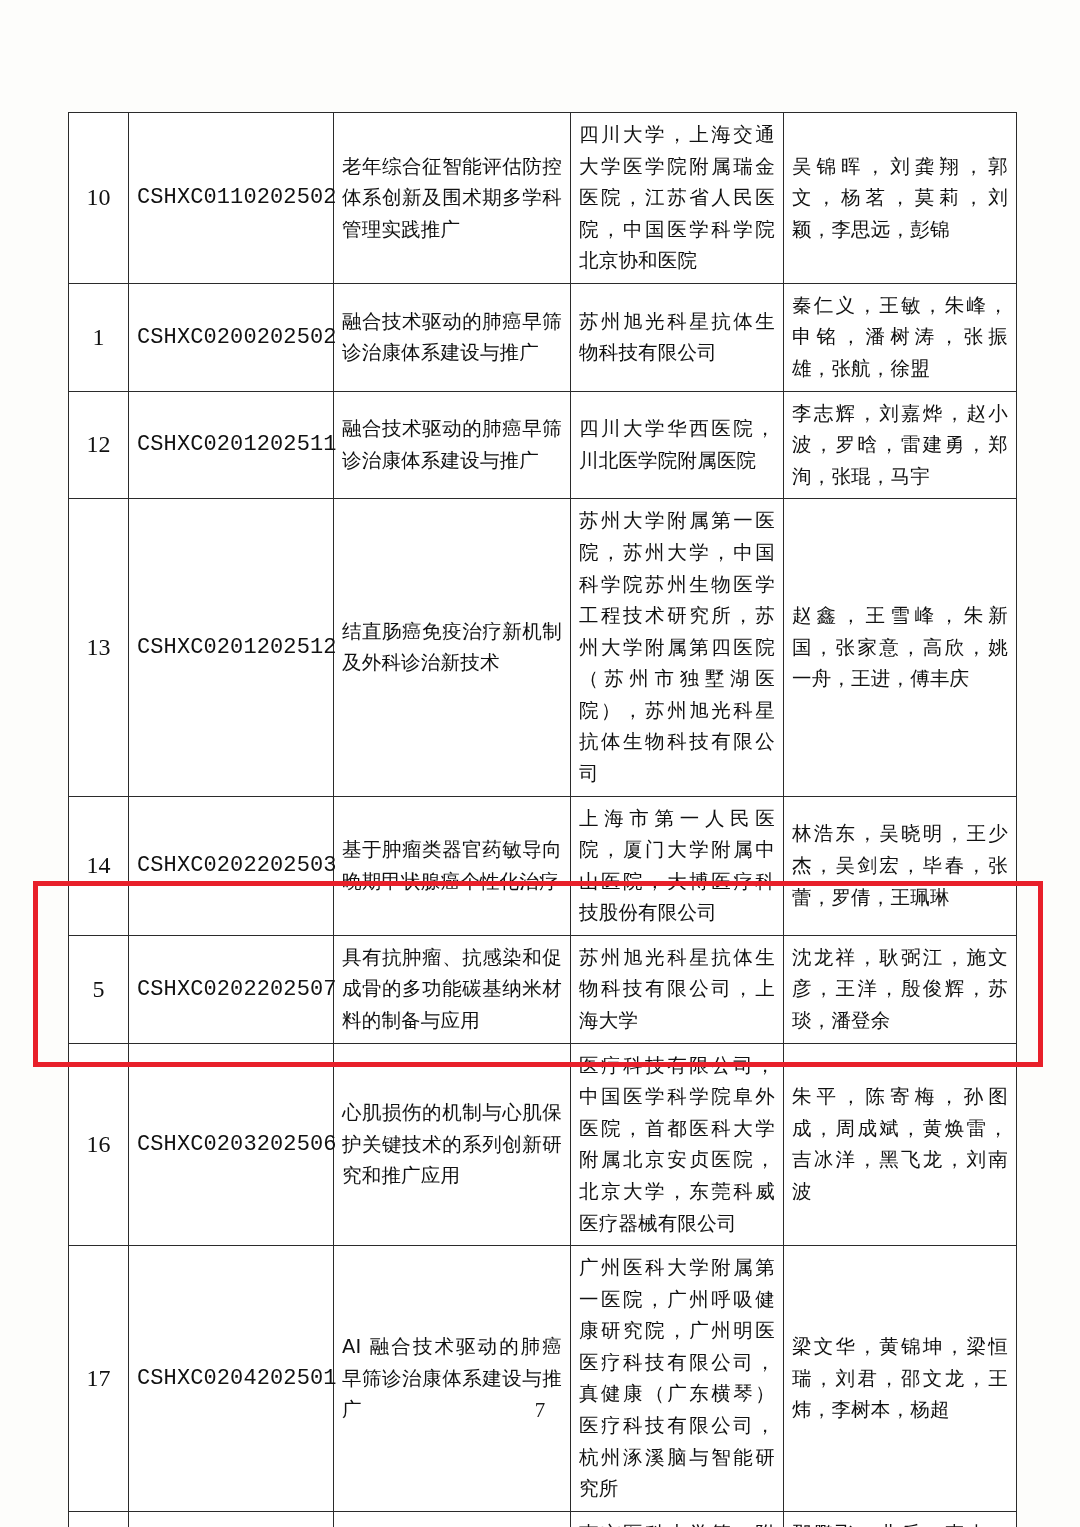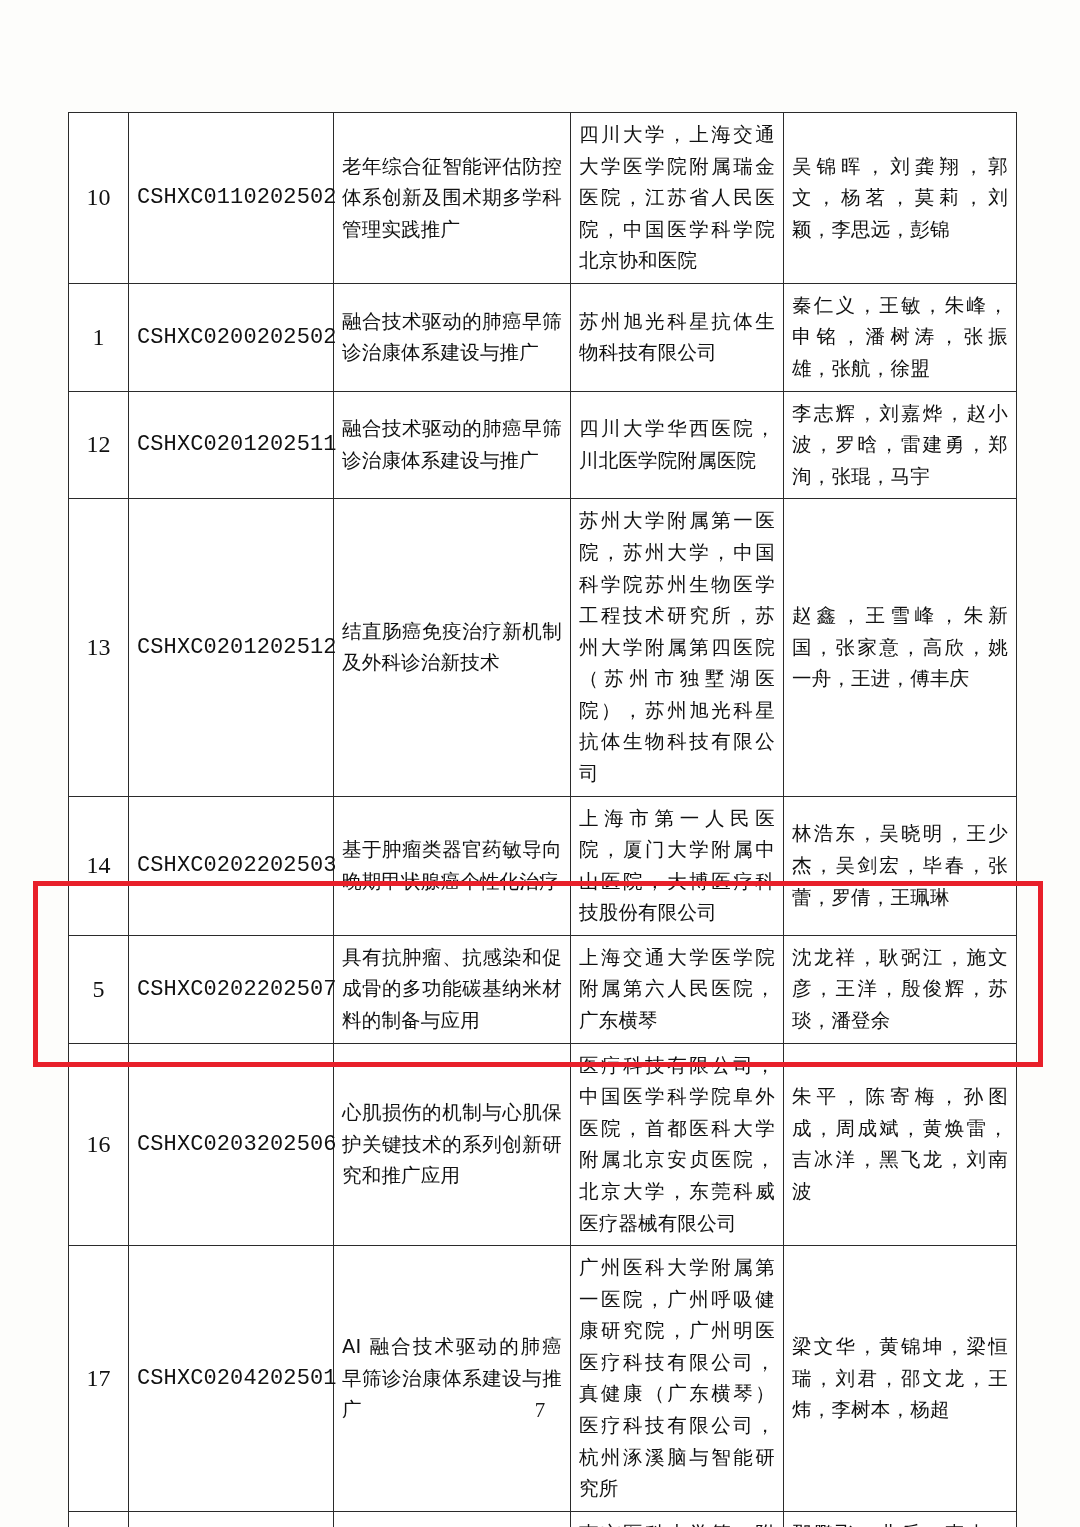--- a/index.html
+++ b/index.html
@@ -157,21 +157,21 @@
           <td class="code">CSHXC0202202503</td>
           <td class="title">基于肿瘤类器官药敏导向晚期甲状腺癌个性化治疗</td>
           <td class="org">上海市第一人民医院，厦门大学附属中山医院，大博医疗科技股份有限公司</td>
           <td class="ppl">林浩东，吴晓明，王少杰，吴剑宏，毕春，张蕾，罗倩，王珮琳</td>
         </tr>
 
         <tr>
           <td class="seq">5</td>
           <td class="code">CSHXC0202202507</td>
           <td class="title">具有抗肿瘤、抗感染和促成骨的多功能碳基纳米材料的制备与应用</td>
-          <td class="org">上海交通大学医学院附属第六人民医院，广东横琴</td>
+          <td class="org">苏州旭光科星抗体生物科技有限公司，上海大学</td>
           <td class="ppl">沈龙祥，耿弼江，施文彦，王洋，殷俊辉，苏琰，潘登余</td>
         </tr>
 
         <tr>
           <td class="seq">16</td>
           <td class="code">CSHXC0203202506</td>
           <td class="title">心肌损伤的机制与心肌保护关键技术的系列创新研究和推广应用</td>
           <td class="org">医疗科技有限公司，中国医学科学院阜外医院，首都医科大学附属北京安贞医院，北京大学，东莞科威医疗器械有限公司</td>
           <td class="ppl">朱平，陈寄梅，孙图成，周成斌，黄焕雷，吉冰洋，黑飞龙，刘南波</td>
         </tr>

